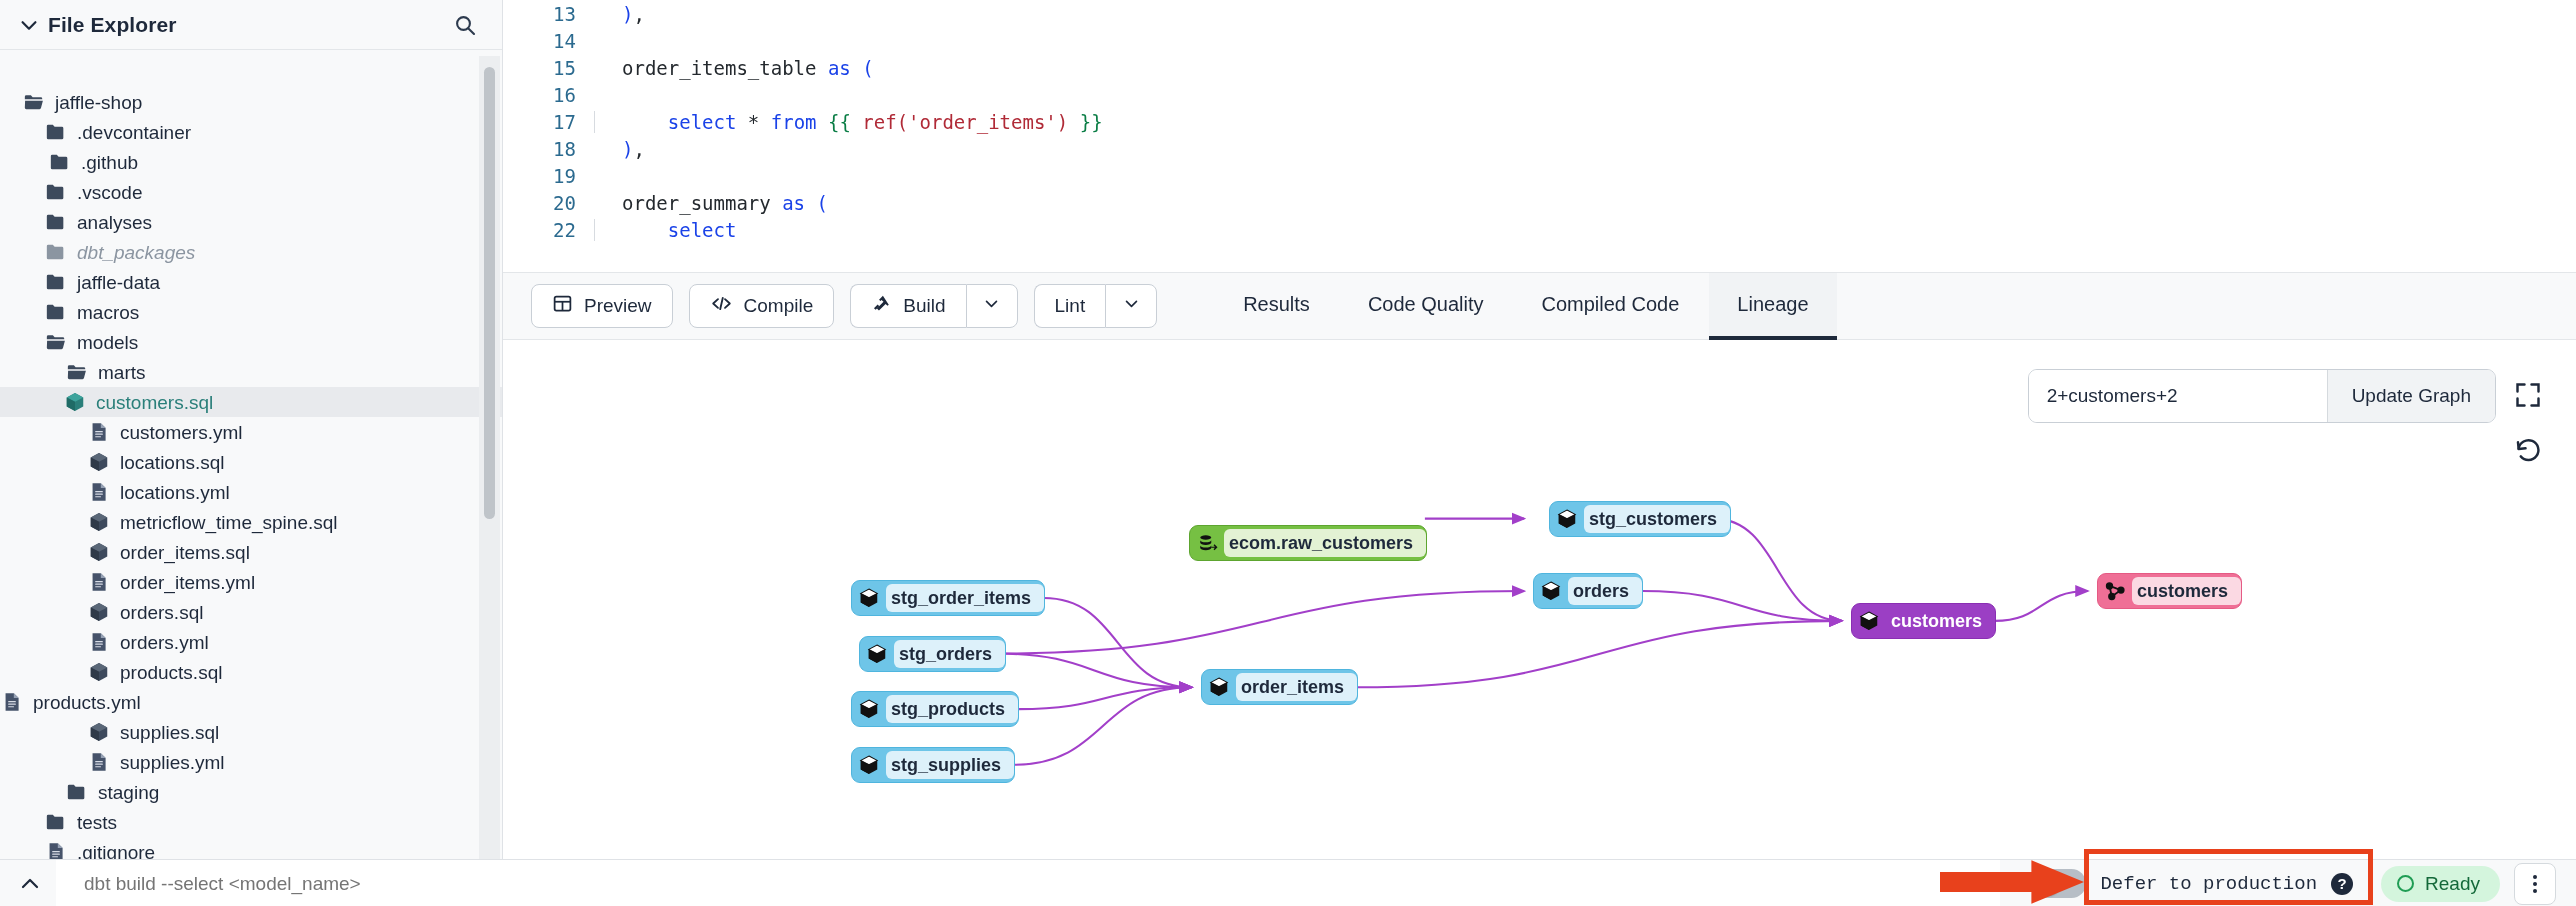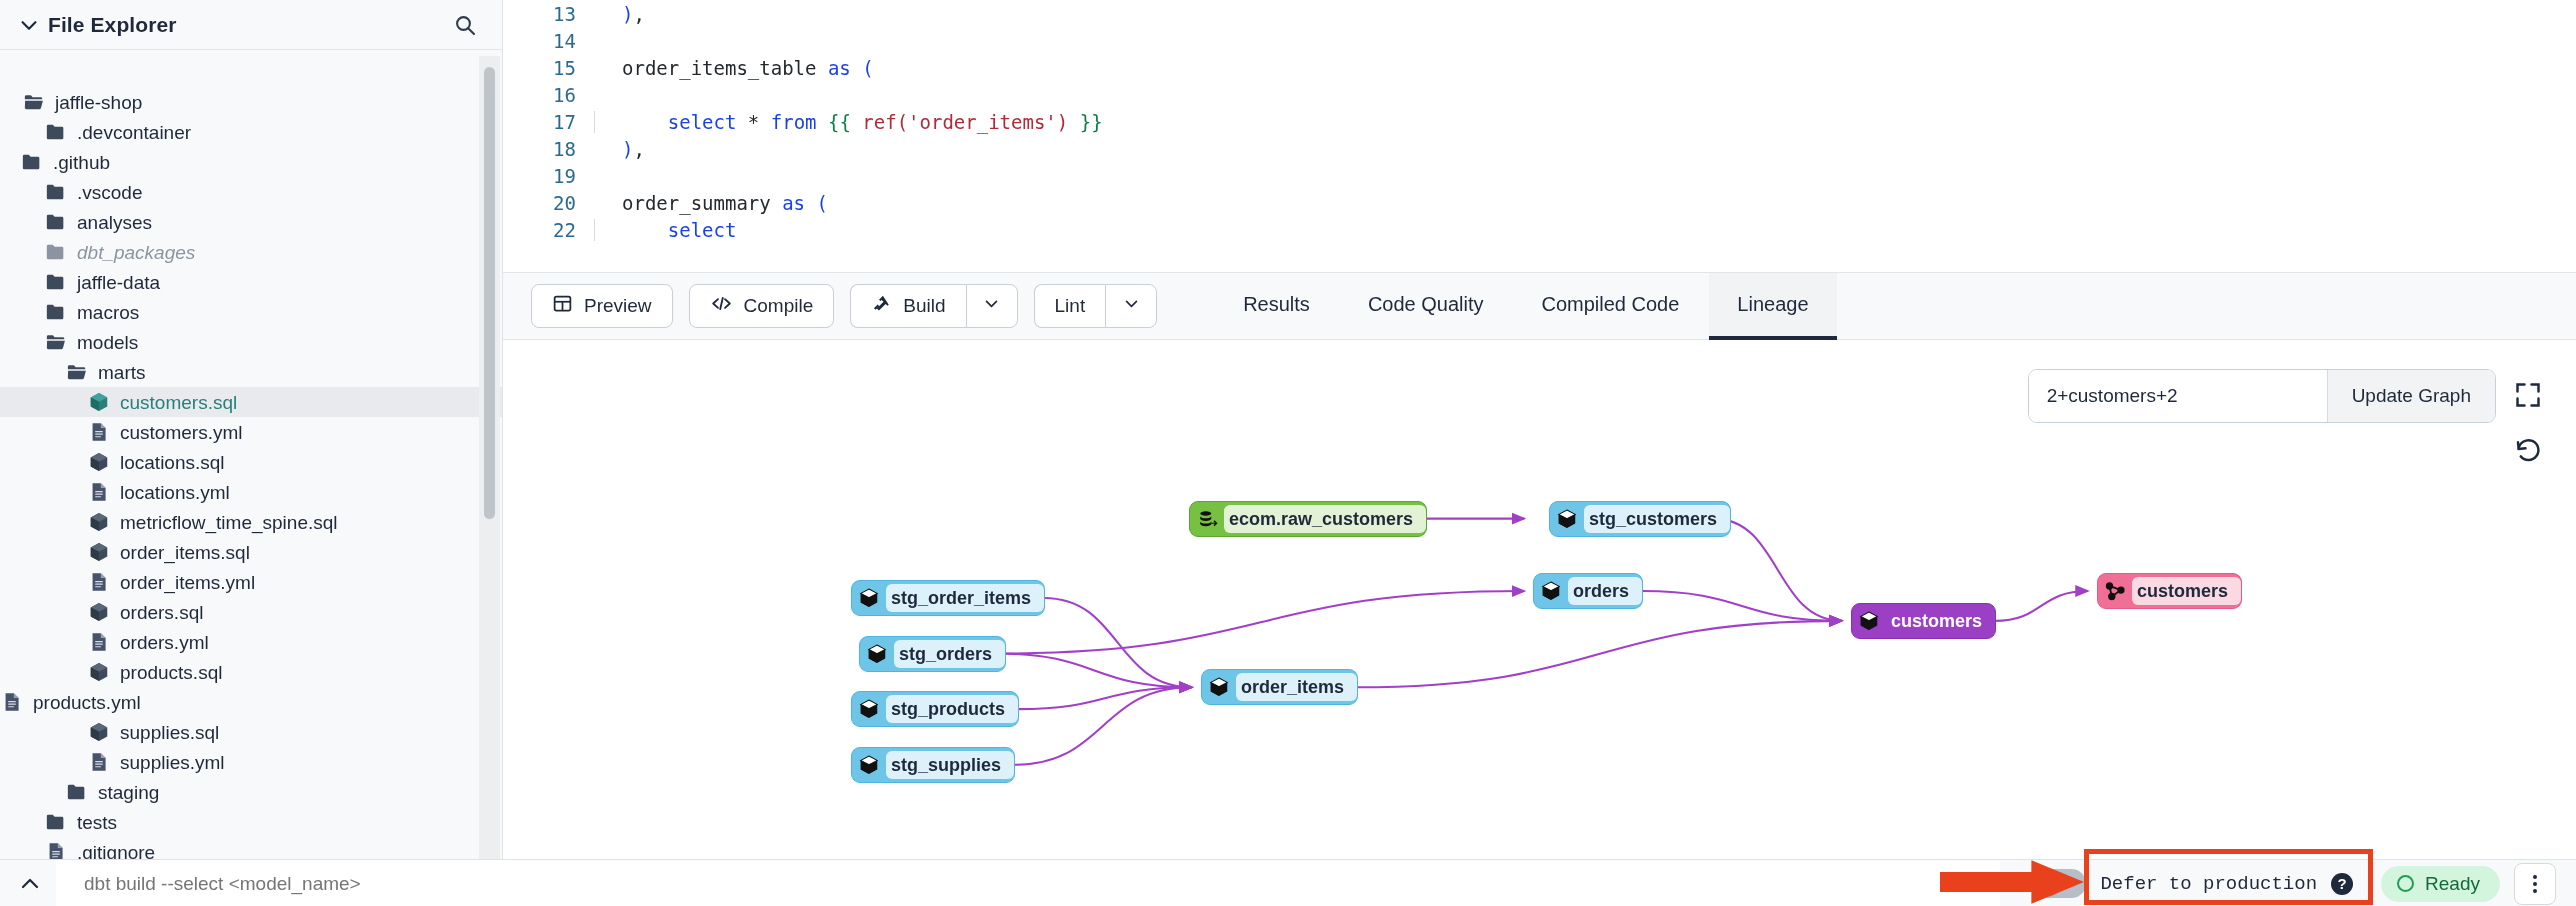--- a/index.html
+++ b/index.html
@@ -116,21 +116,21 @@
   .node {
     position: absolute; display: flex; align-items: center; height: 36px;
     border-radius: 9px; font-size: 18px; font-weight: 700; white-space: nowrap;
     cursor: pointer; z-index: 3;
   }
   .node .nico {
     width: 34px; height: 36px; display: flex; align-items: center; justify-content: center; flex: 0 0 34px;
   }
   .node .nlabel { padding: 0 13px 0 5px; height: 28px; display:flex; align-items:center; border-radius: 6px; }
 
-  .node.source { background: #76c043; border: 1px solid #5da52f; }
+  .node.source { background: #76c043; border: 1px solid #5da52f; margin-top: 24px; }
   .node.source .nlabel { background: #e3f2d4; color: #1e293b; }
   .node.model { background: #6ec5e8; border: 1px solid #4fb5de; }
   .node.model .nlabel { background: #ddf1fa; color: #1e293b; }
   .node.selected-node { background: #9b3fc4; border: 1px solid #8a2eb3; }
   .node.selected-node .nlabel { background: transparent; color: #ffffff; }
   .node.exposure { background: #ef6f96; border: 1px solid #e55a84; }
   .node.exposure .nlabel { background: #fbd9e3; color: #1e293b; }
 
   
   .statusbar {
@@ -208,21 +208,21 @@
             <span class="tree-label">jaffle-shop</span>
           </div>
           <div class="tree-row" style="padding-left: 44px;">
             <span class="tw-icon">
               <svg width="22" height="22" viewBox="0 0 24 24" fill="#3d4a5c">
                 <path d="M2 5.5A1.5 1.5 0 0 1 3.5 4h5l2 2.4h8A1.5 1.5 0 0 1 20 7.9v10.6A1.5 1.5 0 0 1 18.5 20h-15A1.5 1.5 0 0 1 2 18.5z"></path>
               </svg>
             </span>
             <span class="tree-label">.devcontainer</span>
           </div>
-          <div class="tree-row" style="padding-left: 20px;">
+          <div class="tree-row" style="padding-left: 48px;">
             <span class="tw-icon">
               <svg width="22" height="22" viewBox="0 0 24 24" fill="#3d4a5c">
                 <path d="M2 5.5A1.5 1.5 0 0 1 3.5 4h5l2 2.4h8A1.5 1.5 0 0 1 20 7.9v10.6A1.5 1.5 0 0 1 18.5 20h-15A1.5 1.5 0 0 1 2 18.5z"></path>
               </svg>
             </span>
             <span class="tree-label">.github</span>
           </div>
           <div class="tree-row" style="padding-left: 44px;">
             <span class="tw-icon">
               <svg width="22" height="22" viewBox="0 0 24 24" fill="#3d4a5c">
@@ -274,21 +274,21 @@
           </div>
           <div class="tree-row" style="padding-left: 65px;">
             <span class="tw-icon">
               <svg width="22" height="22" viewBox="0 0 24 24" fill="#3d4a5c">
                 <path d="M2 6.2A1.6 1.6 0 0 1 3.6 4.6h5l1.9 2.3h8.9a1.6 1.6 0 0 1 1.6 1.6v.6H2z"></path>
                 <path d="M2.3 10.6h19.4l-2.1 8A1.6 1.6 0 0 1 18 19.8H3.6A1.6 1.6 0 0 1 2 18.2z"></path>
               </svg>
             </span>
             <span class="tree-label">marts</span>
           </div>
-          <div class="tree-row selected" style="padding-left: 87px;">
+          <div class="tree-row selected" style="padding-left: 63px;">
             <span class="tw-icon">
               <svg width="22" height="22" viewBox="0 0 24 24" fill="#2a7f7a">
                 <path d="M12 2.2 21 7v10l-9 4.8L3 17V7z"></path>
                 <path d="M12 2.2 21 7l-9 4.8L3 7z" fill="#3da39c"></path>
                 <path d="M3 7l9 4.8V21.8L3 17z" fill="#1f6b66"></path>
               </svg>
             </span>
             <span class="tree-label">customers.sql</span>
           </div>
           <div class="tree-row" style="padding-left: 87px;">

